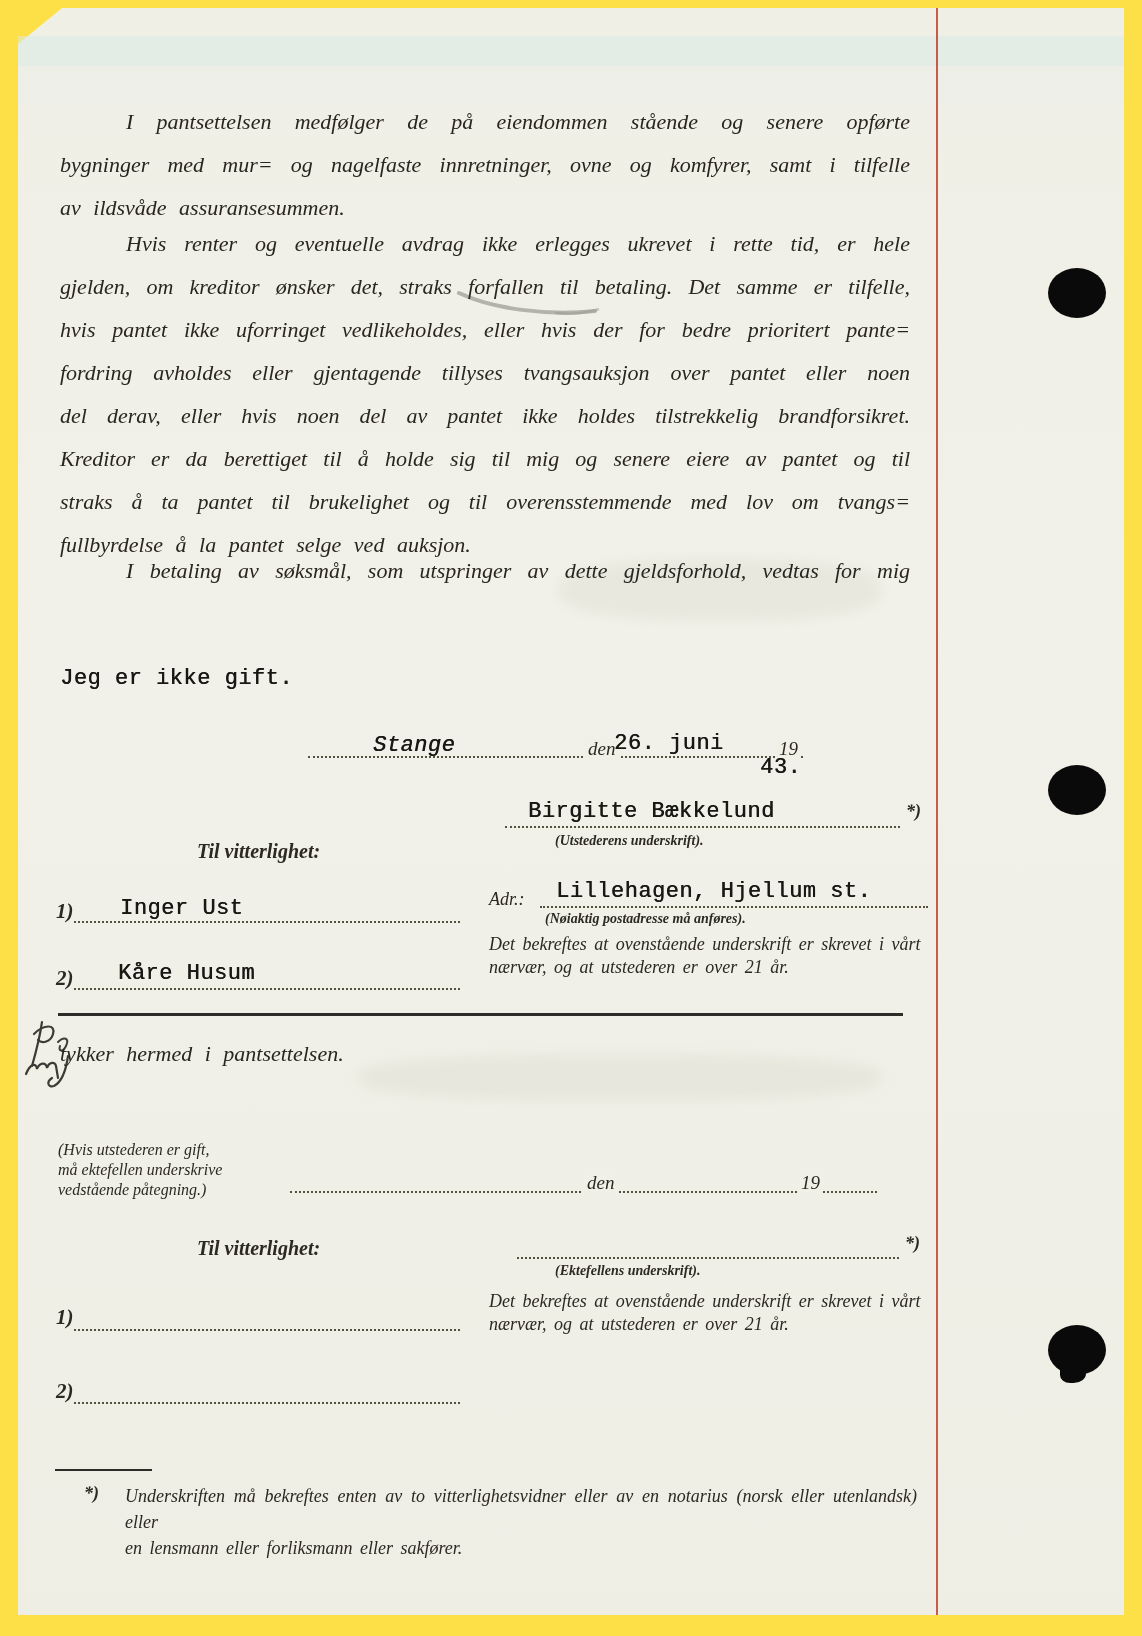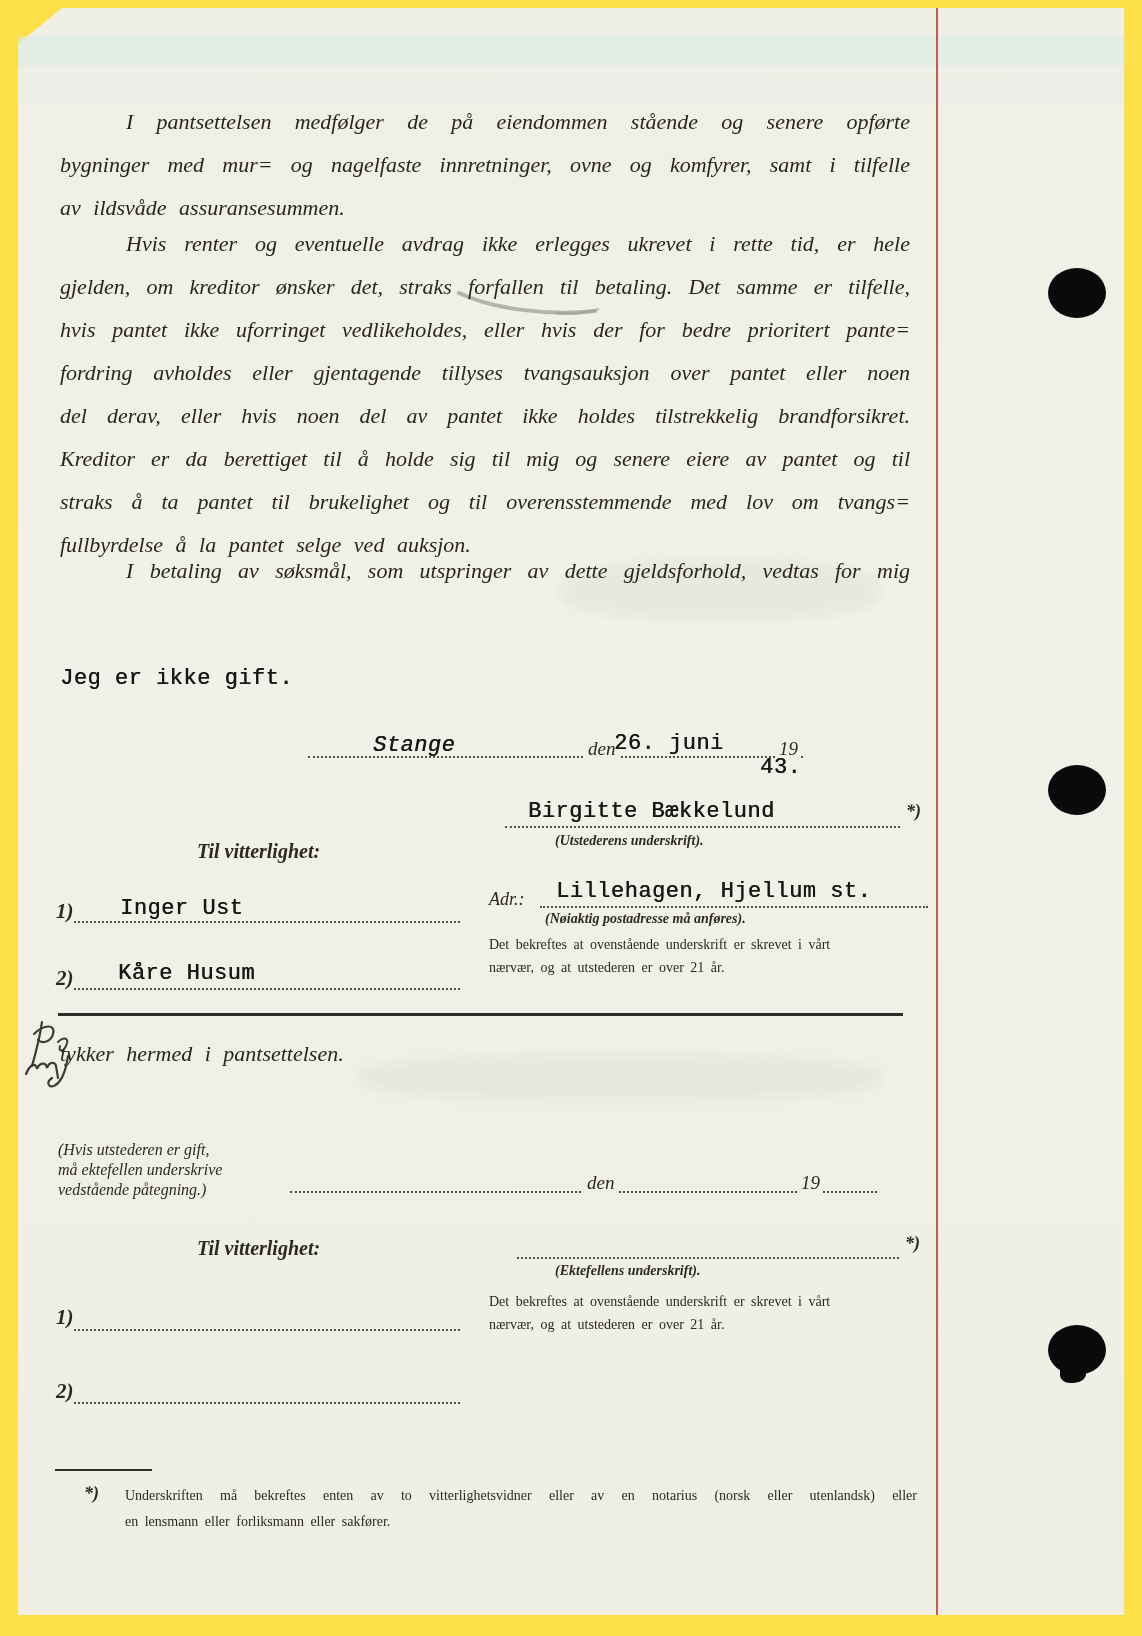--- a/index.html
+++ b/index.html
@@ -21,21 +21,21 @@
   .tl.last{text-align-last:left;word-spacing:7px;}
   .ind{padding-left:66px;}
   .para{position:absolute;width:850px;left:60px;}
 
   .typed{position:absolute;font-family:"Liberation Mono","DejaVu Sans Mono",monospace;
          font-size:22px;letter-spacing:.5px;color:#191914;text-shadow:.45px 0 currentColor;white-space:pre;}
   .si{position:absolute;font-style:italic;color:#2b2922;}
   .dot{position:absolute;border-bottom:2px dotted #55513f;height:0;}
   .solidrule{position:absolute;background:#2e2c26;}
   .cap{font-style:italic;font-weight:600;font-size:14px;color:#2b2922;text-align:left;position:absolute;}
-  .attest{position:absolute;font-size:14px;line-height:23px;color:#2b2922;
+  .attest{position:absolute;font-style:italic;font-size:18px;line-height:23px;color:#2b2922;
           word-spacing:3px;}
   .hint{position:absolute;font-style:italic;font-size:16px;line-height:20px;color:#2b2922;}
   .num{font-size:21px;font-weight:600;}
   .fnmark{font-size:18px;font-weight:600;}
   svg{position:absolute;overflow:visible;}
 </style>
 </head>
 <body>
 
 <div class="scan">

